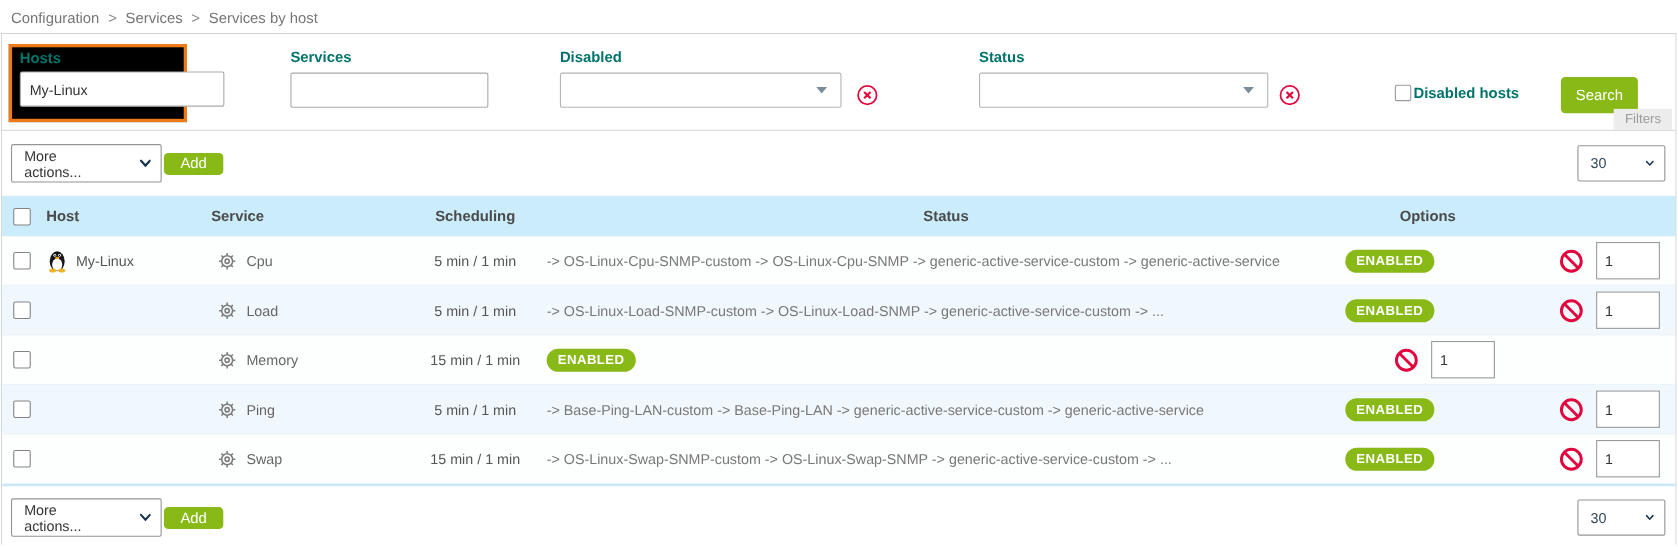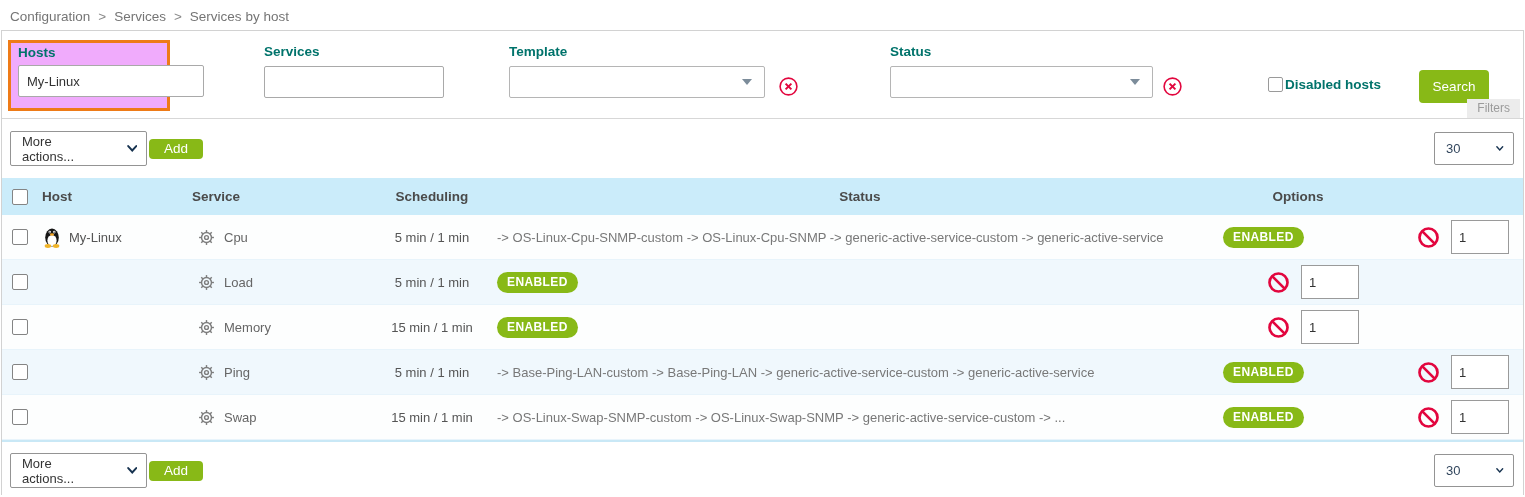--- a/index.html
+++ b/index.html
@@ -29,21 +29,21 @@
   .flabel {
     display: block; color: #00736b; font-weight: bold; font-size: 13.5px; margin-bottom: 7px;
   }
   .ftext {
     height: 32px; border: 1px solid #a9a9a9; border-radius: 2px;
     padding: 0 8px; font-size: 13px; color: #333; background: #fff; outline: none;
     font-family: "Liberation Sans", sans-serif;
   }
   .hosts-box {
     position: absolute; left: 6px; top: 9px; width: 162px; height: 71px;
-    border: 3px solid #ee7b17; padding: 2px 7px 0 7px; background: #f0abfc;
+    border: 3px solid #ee7b17; padding: 2px 7px 0 7px; background: #000000;
   }
   .hosts-box .flabel { margin-bottom: 5px; }
   .fselect {
     height: 32px; border: 1px solid #b5b5b5; border-radius: 2px; background: #fff;
     display: flex; align-items: center; justify-content: flex-end; padding: 0 12px;
     cursor: pointer;
   }
   .clear-icon { position: absolute; top: 45px; cursor: pointer; line-height: 0; }
   .disabled-hosts {
     position: absolute; left: 1266px; top: 46px; display: flex; align-items: center; cursor: pointer;
@@ -170,21 +170,21 @@
       <span class="flabel">Hosts</span>
       <input class="ftext" style="width: 186px;" type="text" value="My-Linux">
     </div>
 
     <div class="fgroup" style="left:262px;">
       <span class="flabel">Services</span>
       <input class="ftext" style="width: 180px;" type="text" value="">
     </div>
 
     <div class="fgroup" style="left:507px;">
-      <span class="flabel">Template</span>
+      <span class="flabel">Disabled</span>
       <div class="fselect" style="width:256px;">
         <svg width="10" height="6" viewBox="0 0 10 6">
             <use href="#ico-triangle"></use>
           </svg>
       </div>
     </div>
     <span class="clear-icon" style="left:776px;">
       <svg width="21" height="21" viewBox="0 0 24 24">
           <use href="#ico-clear"></use>
         </svg>
@@ -278,20 +278,21 @@
     <div class="cell-host">
         <span></span>
       </div>
     <div class="cell-service">
       <span class="gear"><svg width="17" height="17" viewBox="0 0 24 24">
             <use href="#ico-gear"></use>
           </svg></span>
       <span>Load</span>
     </div>
     <div class="cell-sched">5 min / 1 min</div>
+    <div class="cell-template">-&gt; OS-Linux-Load-SNMP-custom -&gt; OS-Linux-Load-SNMP -&gt; generic-active-service-custom -&gt; ...</div>
     <div class="cell-status">
         <span class="badge-enabled">ENABLED</span>
       </div>
     <div class="cell-options">
       <span class="icon-btn"><svg width="23" height="23" viewBox="0 0 24 24">
             <use href="#ico-ban"></use>
           </svg></span>
       <input class="opt-input" type="text" value="1" style="">
     </div>
   </div>

